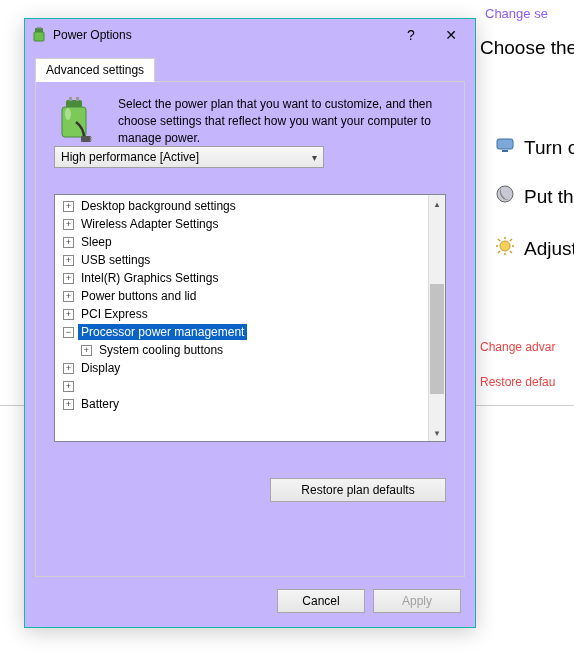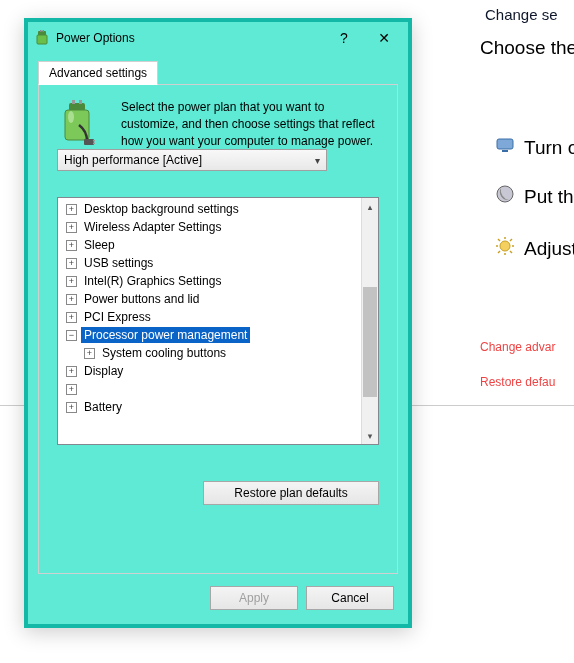--- a/index.html
+++ b/index.html
@@ -1,31 +1,31 @@
 <!DOCTYPE html>
 <html><head>
 <meta charset="utf-8">
 <style>
   * { box-sizing: border-box; margin: 0; padding: 0; font-family: "Segoe UI", Tahoma, sans-serif; }
   body { width: 574px; height: 663px; overflow: hidden; background: #fff; position: relative; }
 
   
-  .bg-link-top { position: absolute; top: 6px; left: 485px; color: #0f172a; font-size: 15px; white-space: nowrap; }
+  .bg-link-top { position: absolute; top: 6px; left: 485px; color: #8b5cf6; font-size: 13px; white-space: nowrap; }
   .bg-text { position: absolute; color: #000; font-size: 19px; white-space: nowrap; }
   .bg-link { position: absolute; color: #ef4444; font-size: 12px; white-space: nowrap; }
   .bg-icon { position: absolute; width: 20px; height: 20px; }
   .bg-divider { position: absolute; top: 405px; left: 0; width: 100%; border-top: 1px solid #ccc; }
 
   
   .dialog {
     position: absolute;
     top: 18px; left: 24px;
-    width: 388px; height: 610px;
-    background: #5eead4;
-    border: 4px solid #14b8a6;
+    width: 452px; height: 610px;
+    background: #c4b5fd;
+    border: 1px solid #14b8a6;
     box-shadow: 0 4px 20px rgba(0,0,0,0.2);
     display: flex; flex-direction: column;
   }
   .titlebar {
     height: 32px;
     display: flex; align-items: center;
     padding: 0 4px 0 6px;
   }
   .titlebar .ticon { width: 16px; height: 16px; margin-right: 6px; }
   .titlebar .ttitle { flex: 1; font-size: 12px; color: #000; }
@@ -274,16 +274,16 @@
         <div class="sb-btn">▾</div>
       </div>
     </div>
 
     <div class="restore-row">
       <button class="restore-btn">Restore plan defaults</button>
     </div>
   </div>
 
   <div class="dialog-buttons">
+    <button class="dlg-btn">Cancel</button>
     <button class="dlg-btn disabled">Apply</button>
-    <button class="dlg-btn">Cancel</button>
   </div>
 </div>
 
 </body></html>

